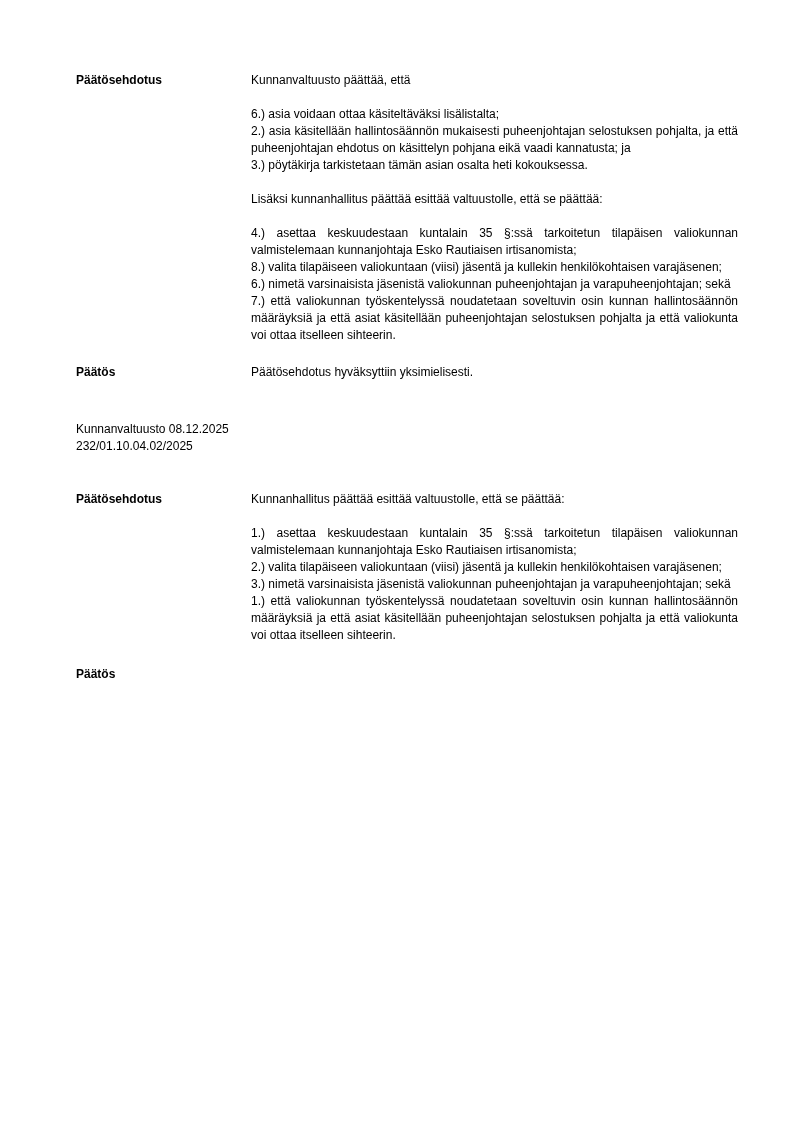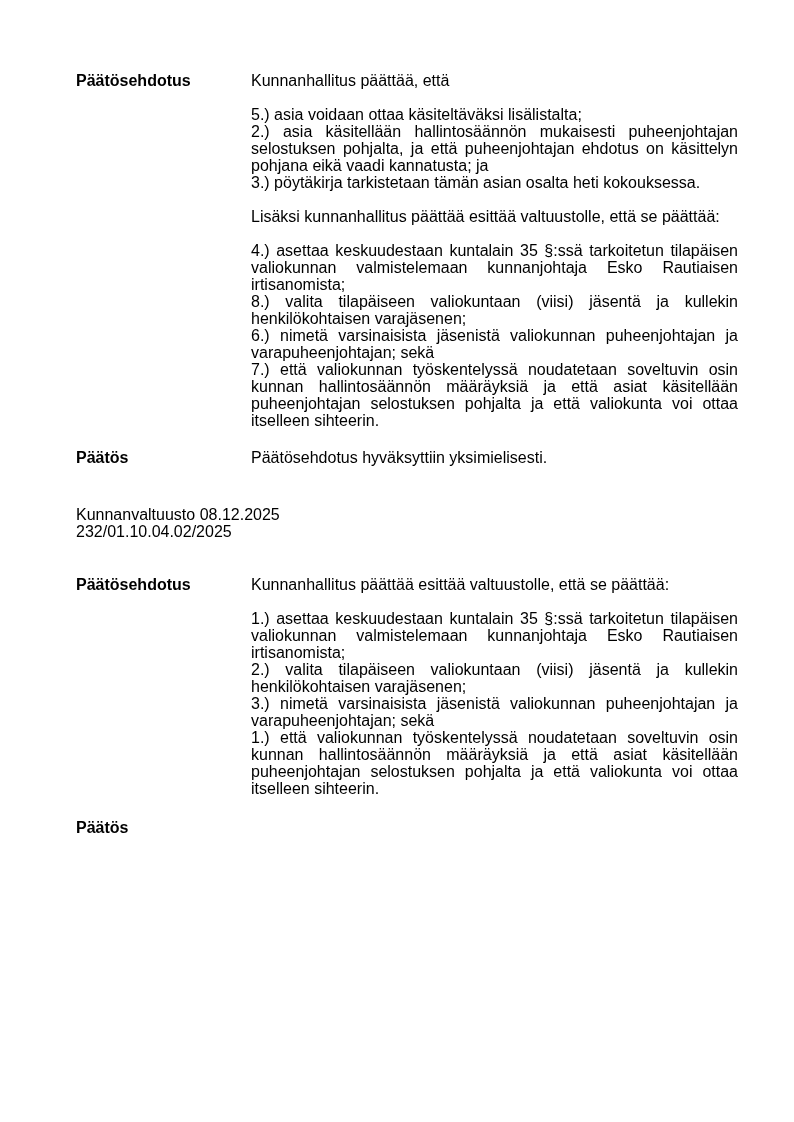--- a/index.html
+++ b/index.html
@@ -8,21 +8,21 @@
     background: #ffffff;
   }
   .page {
     position: relative;
     width: 794px;
     height: 1122px;
     background: #ffffff;
     box-sizing: border-box;
     padding: 72px 56px 0 76px;
     font-family: "Liberation Sans", "DejaVu Sans", sans-serif;
-    font-size: 16px;
+    font-size: 12px;
     line-height: 17px;
     color: #000000;
     overflow: hidden;
   }
   .row {
     display: flex;
     align-items: flex-start;
   }
   .label-col {
     width: 175px;
@@ -57,23 +57,23 @@
   }
 </style>
 </head>
 <body>
 
 <div class="page">
 
   <div class="row">
     <div class="label-col">Päätösehdotus</div>
     <div class="body-col">
-      <p class="para single">Kunnanhallitus päättää, että</p>
+      <p class="para single">Kunnanvaltuusto päättää, että</p>
       <div class="gap"></div>
-      <p class="para">5.) asia voidaan ottaa käsiteltäväksi lisälistalta;</p>
+      <p class="para">6.) asia voidaan ottaa käsiteltäväksi lisälistalta;</p>
       <p class="para">2.) asia käsitellään hallintosäännön mukaisesti puheenjohtajan selostuksen pohjalta, ja että puheenjohtajan ehdotus on käsittelyn pohjana eikä vaadi kannatusta; ja</p>
       <p class="para">3.) pöytäkirja tarkistetaan tämän asian osalta heti kokouksessa.</p>
       <div class="gap"></div>
       <p class="para single">Lisäksi kunnanhallitus päättää esittää valtuustolle, että se päättää:</p>
       <div class="gap"></div>
       <p class="para">4.) asettaa keskuudestaan kuntalain 35 §:ssä tarkoitetun tilapäisen valiokunnan valmistelemaan kunnanjohtaja Esko Rautiaisen irtisanomista;</p>
       <p class="para">8.) valita tilapäiseen valiokuntaan (viisi) jäsentä ja kullekin henkilökohtaisen varajäsenen;</p>
       <p class="para">6.) nimetä varsinaisista jäsenistä valiokunnan puheenjohtajan ja varapuheenjohtajan; sekä</p>
       <p class="para">7.) että valiokunnan työskentelyssä noudatetaan soveltuvin osin kunnan hallintosäännön määräyksiä ja että asiat käsitellään puheenjohtajan selostuksen pohjalta ja että valiokunta voi ottaa itselleen sihteerin.</p>
     </div>

